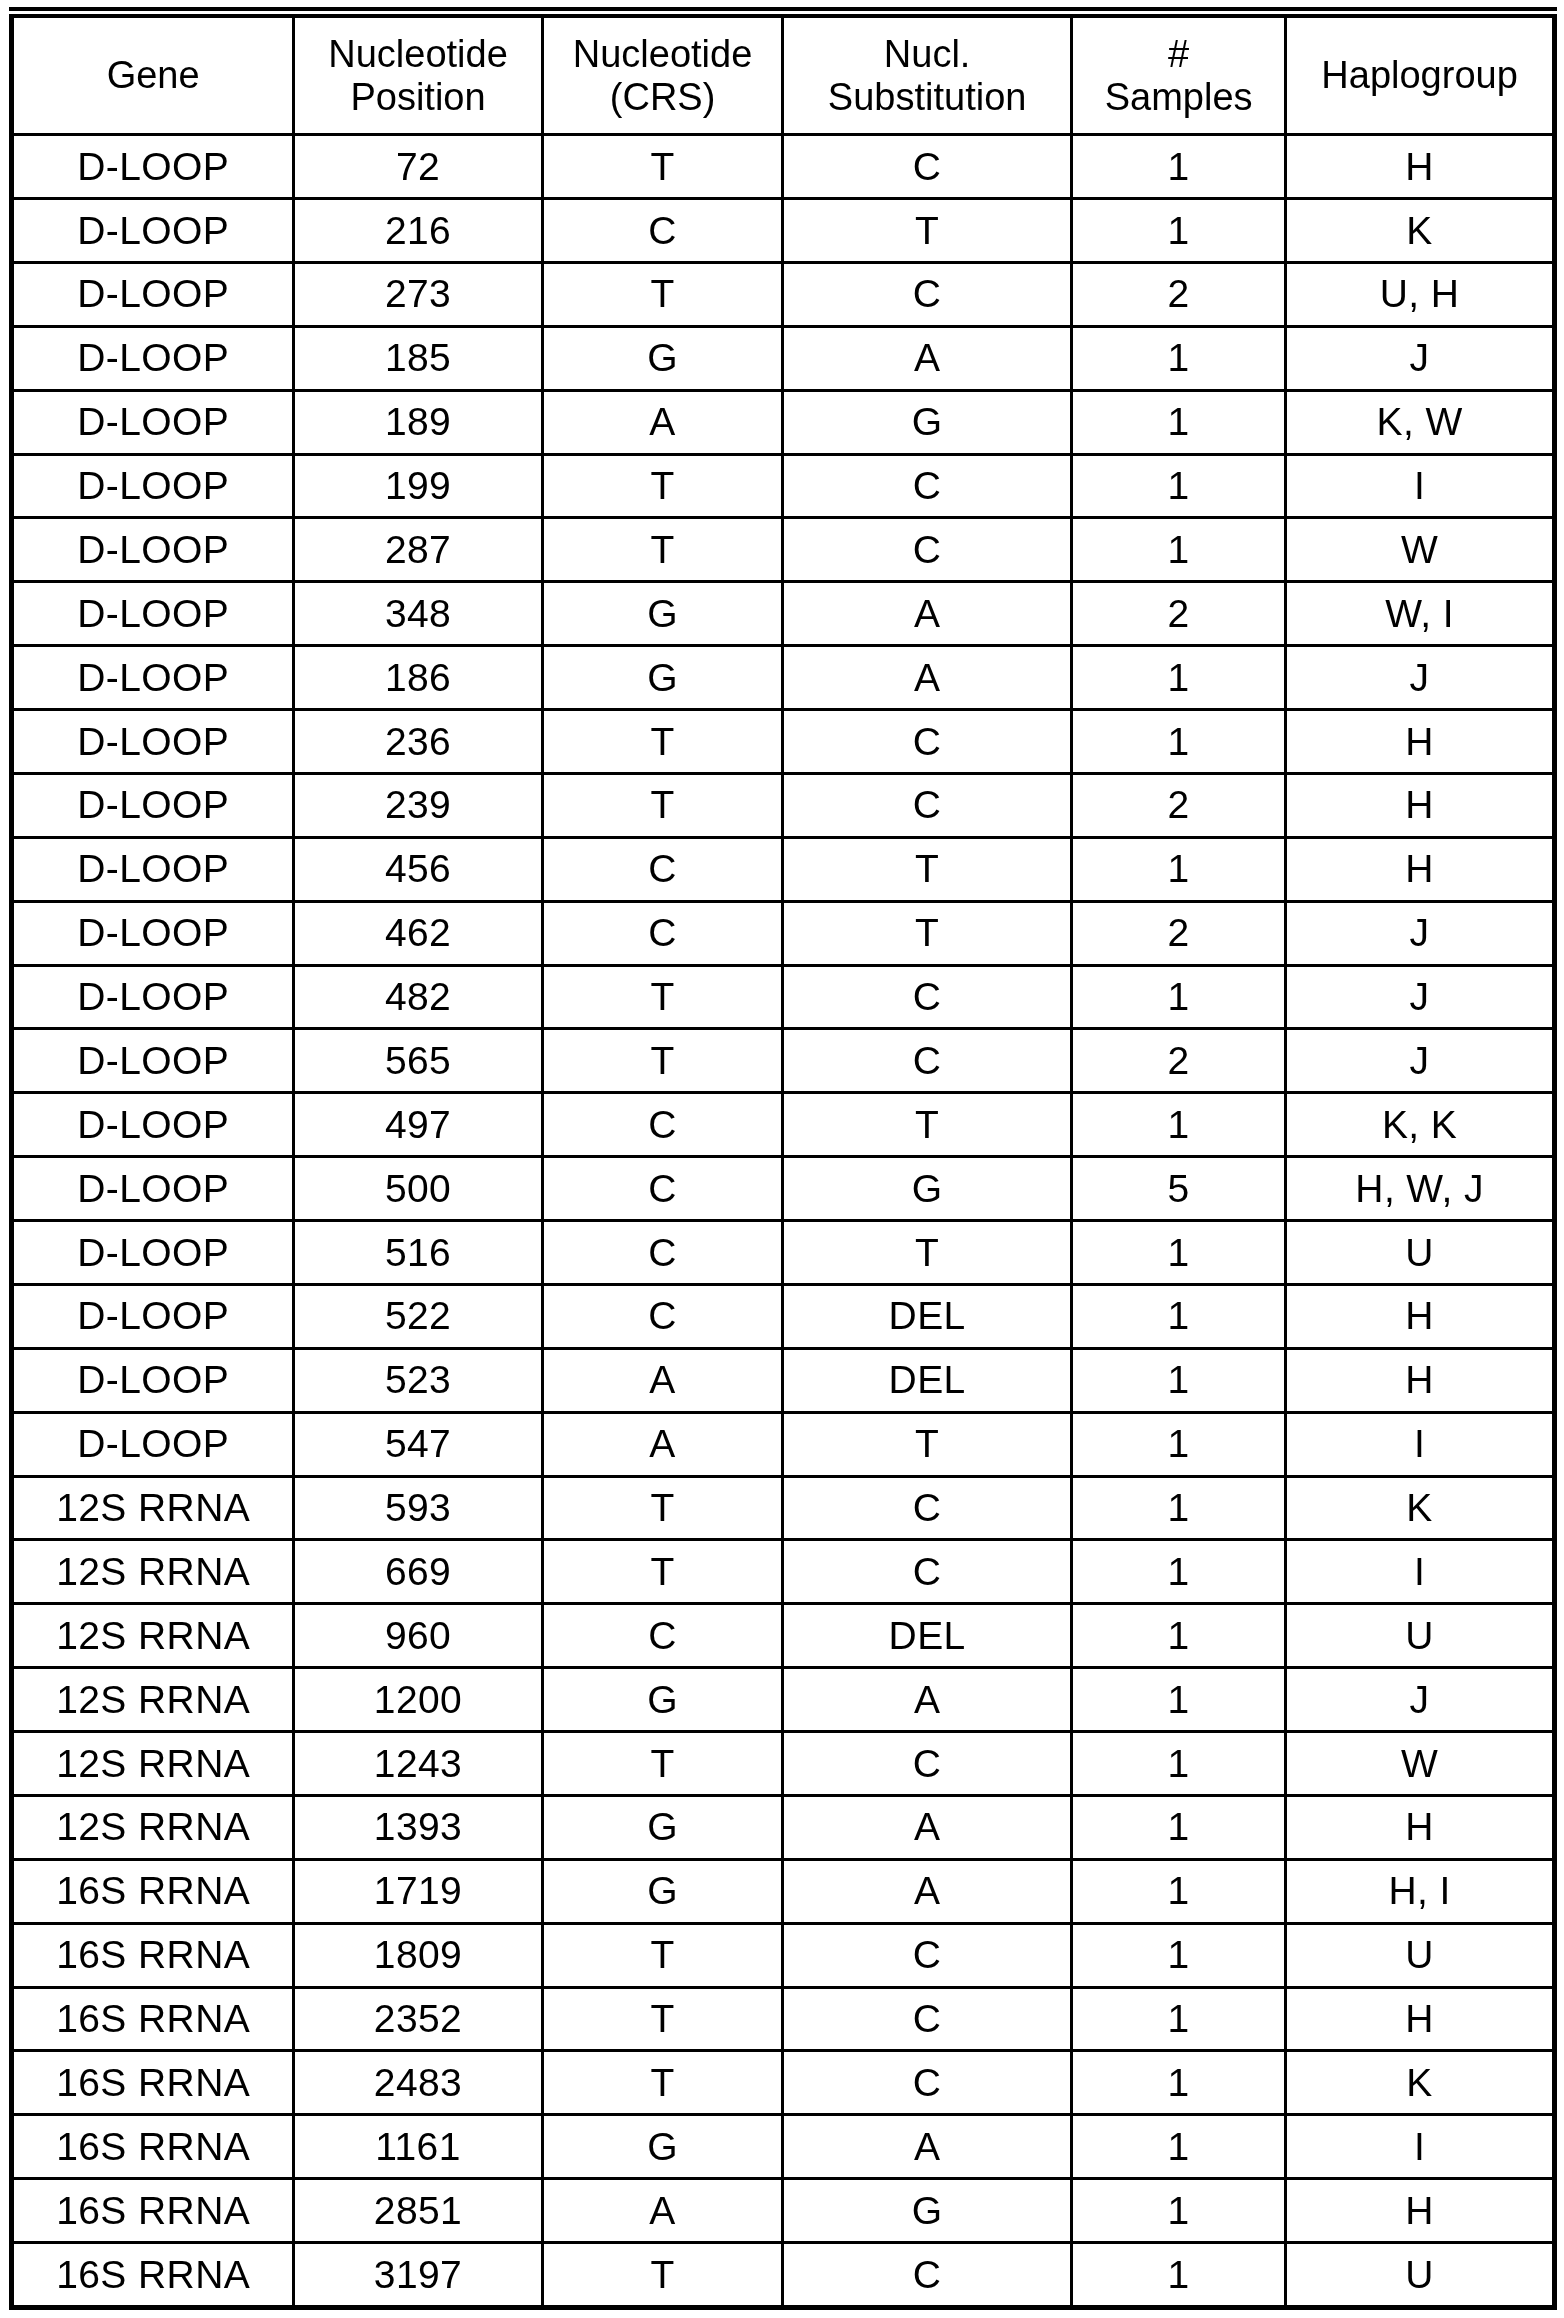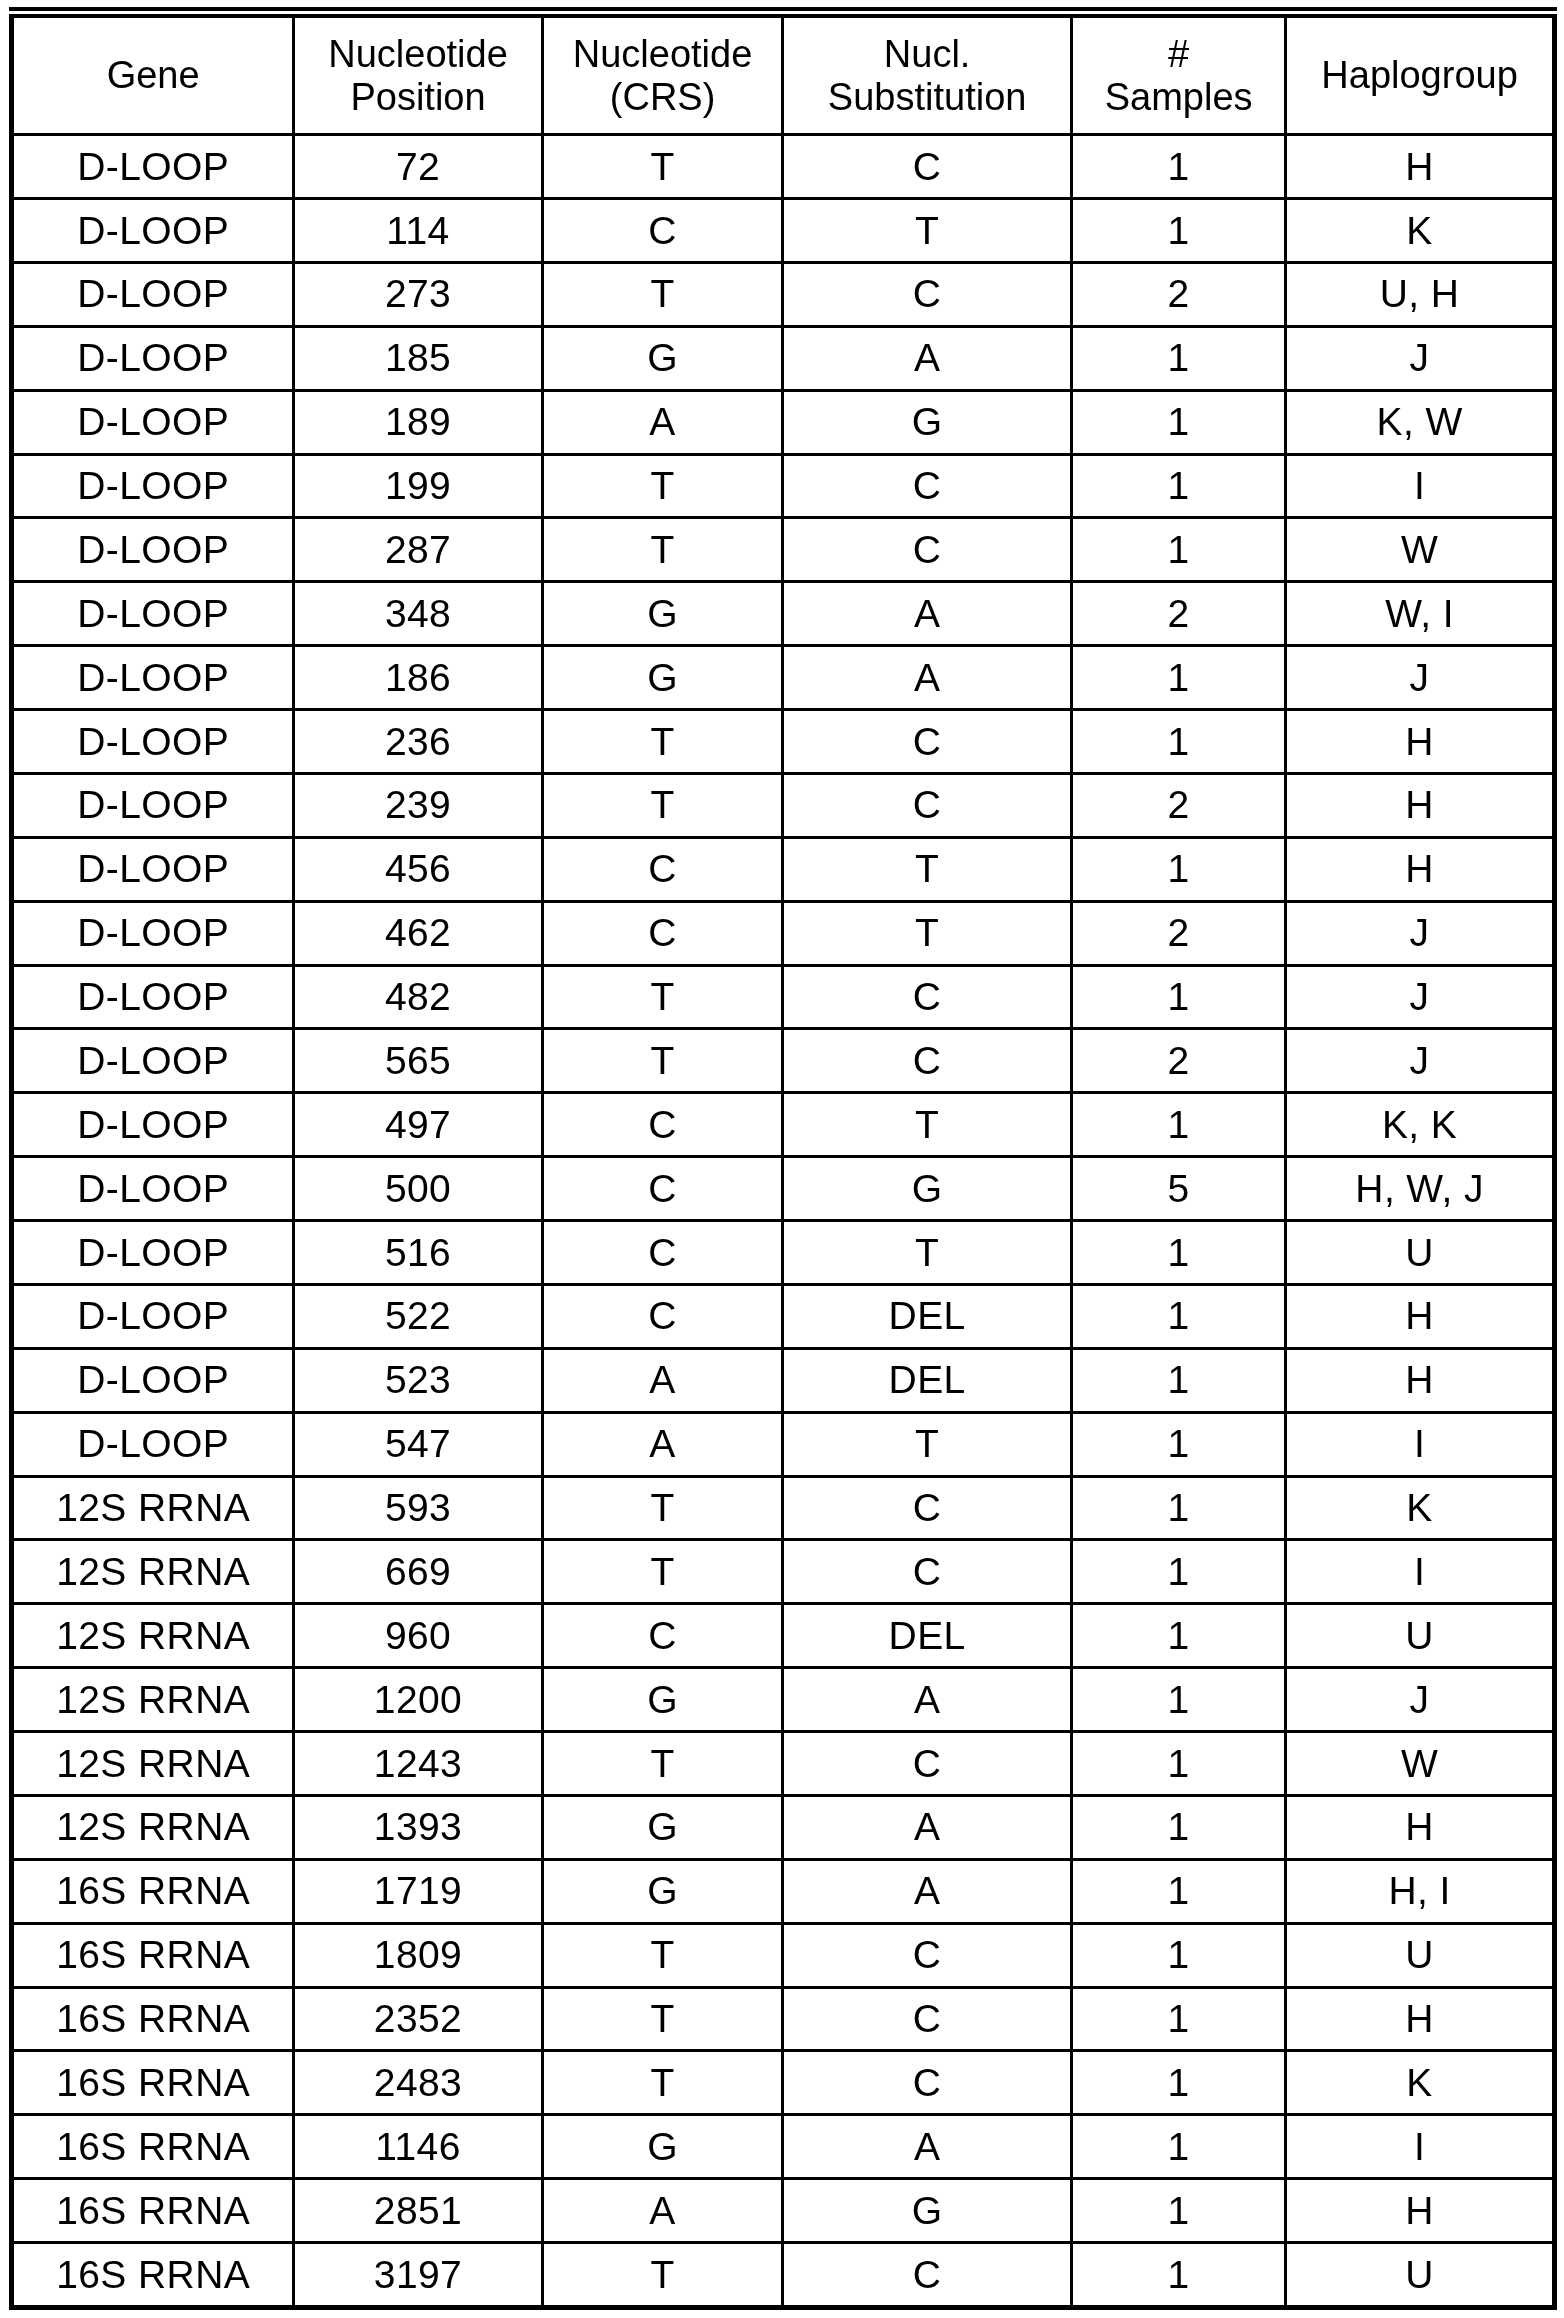--- a/index.html
+++ b/index.html
@@ -109,21 +109,21 @@
         <tr>
           <td>D-LOOP</td>
           <td>72</td>
           <td>T</td>
           <td>C</td>
           <td>1</td>
           <td>H</td>
         </tr>
         <tr>
           <td>D-LOOP</td>
-          <td>114</td>
+          <td>216</td>
           <td>C</td>
           <td>T</td>
           <td>1</td>
           <td>K</td>
         </tr>
         <tr>
           <td>D-LOOP</td>
           <td>273</td>
           <td>T</td>
           <td>C</td>
@@ -349,21 +349,21 @@
         <tr>
           <td>16S RRNA</td>
           <td>2483</td>
           <td>T</td>
           <td>C</td>
           <td>1</td>
           <td>K</td>
         </tr>
         <tr>
           <td>16S RRNA</td>
-          <td>1146</td>
+          <td>1161</td>
           <td>G</td>
           <td>A</td>
           <td>1</td>
           <td>I</td>
         </tr>
         <tr>
           <td>16S RRNA</td>
           <td>2851</td>
           <td>A</td>
           <td>G</td>

